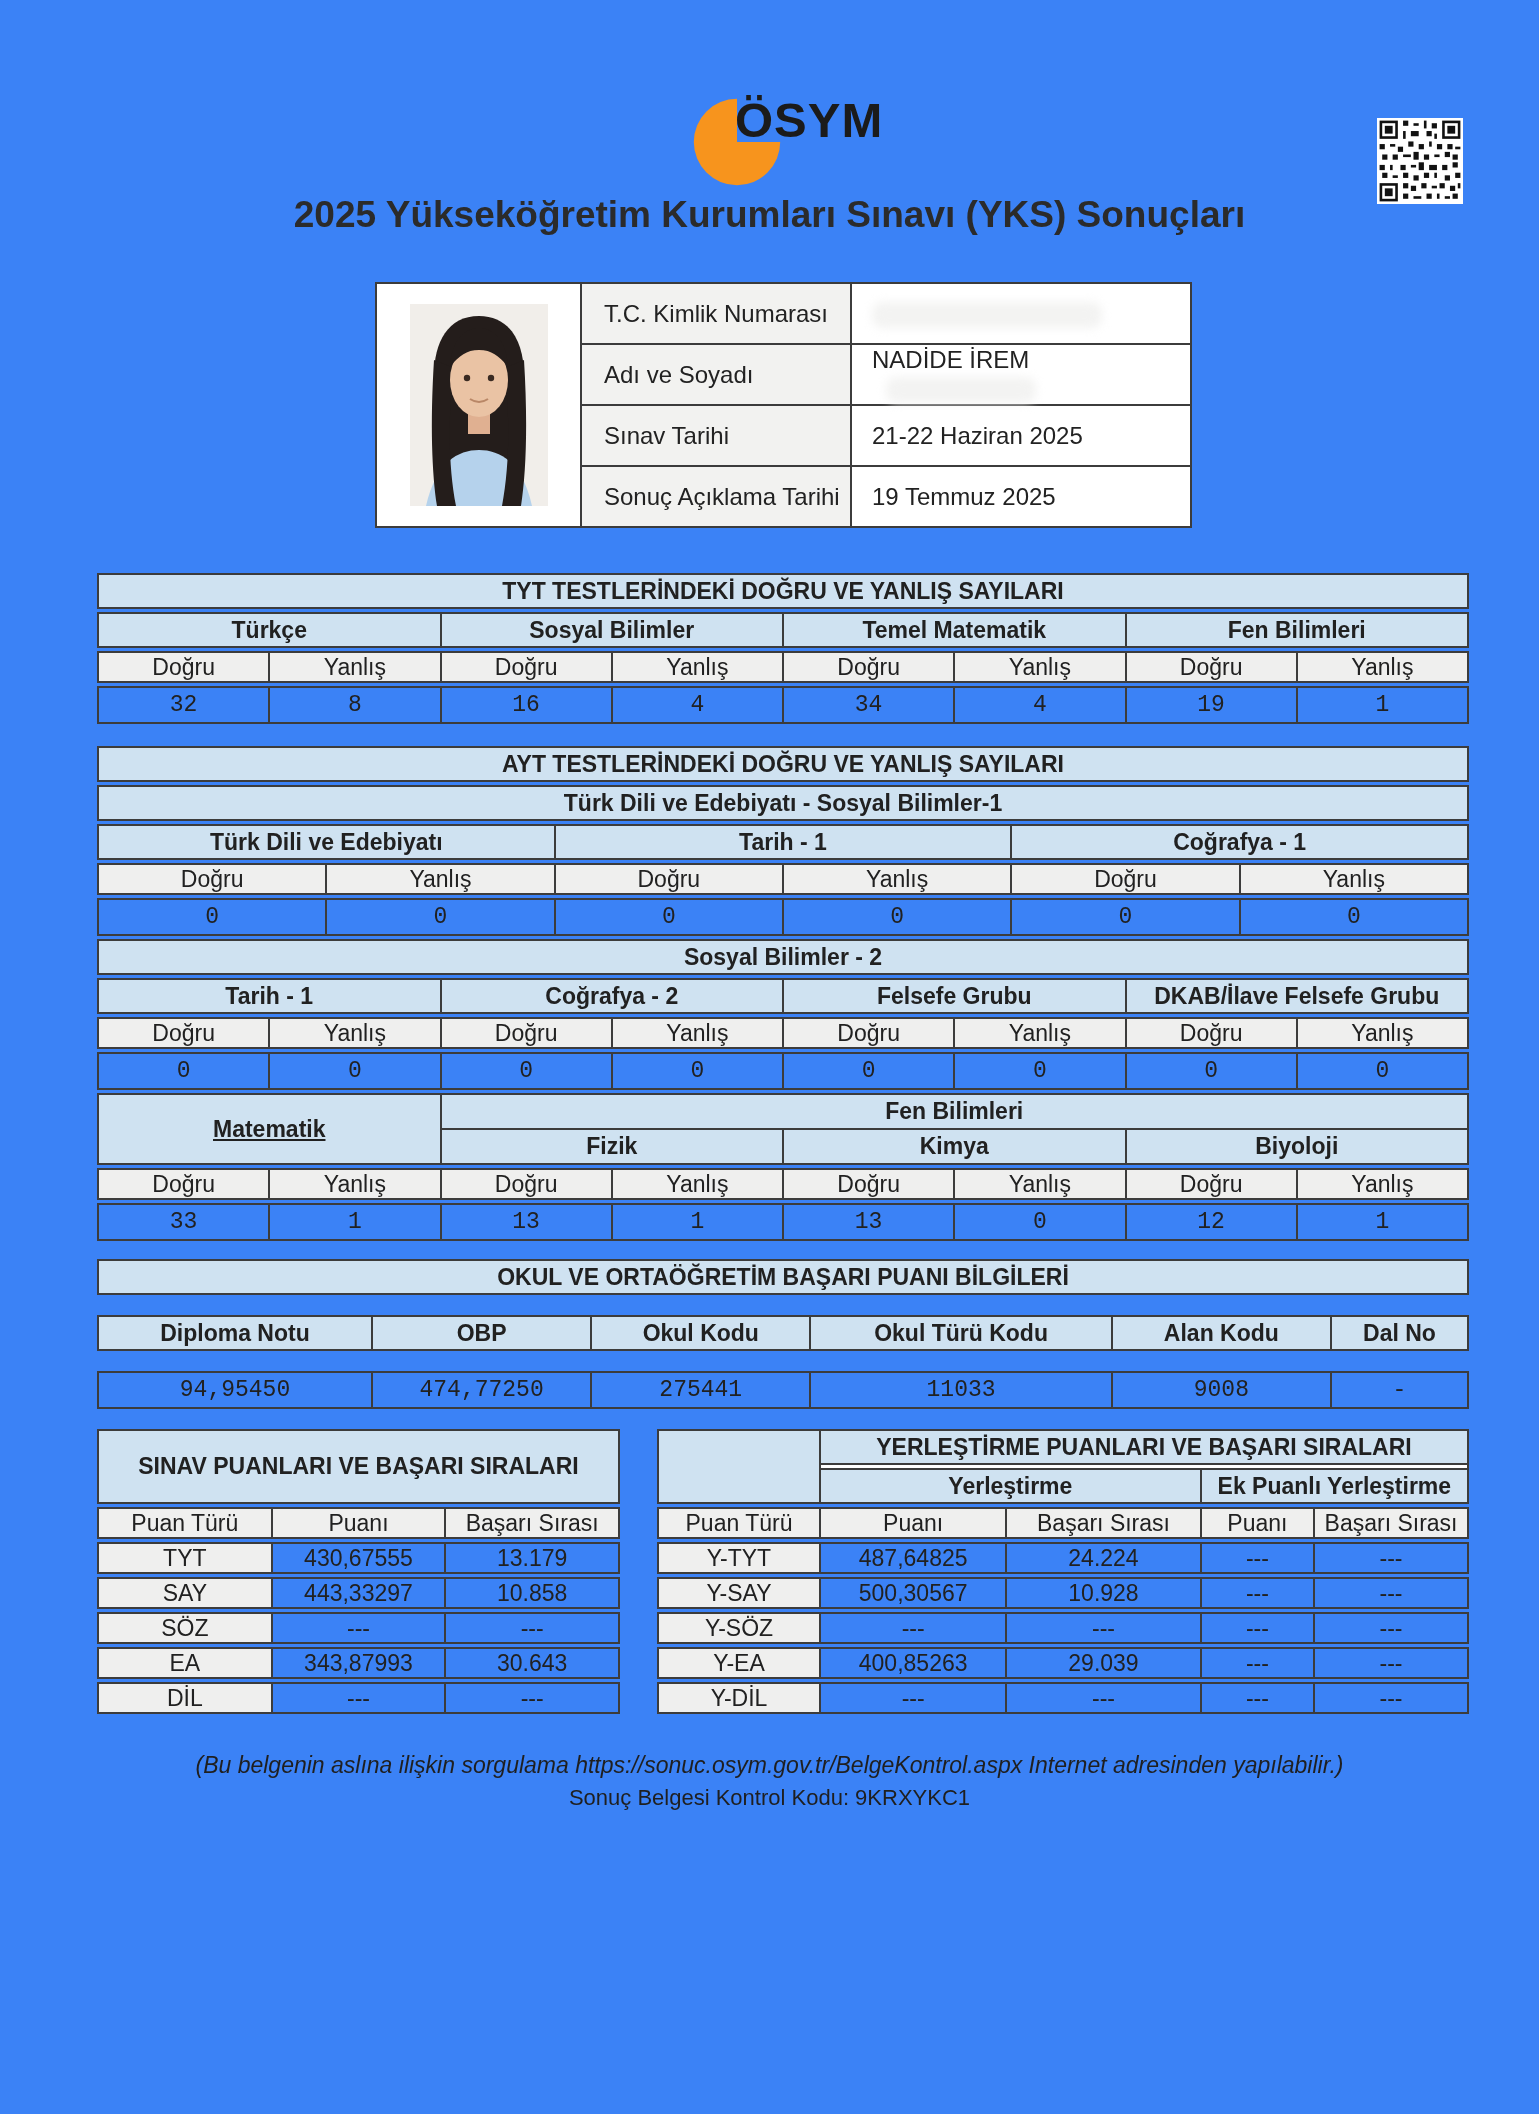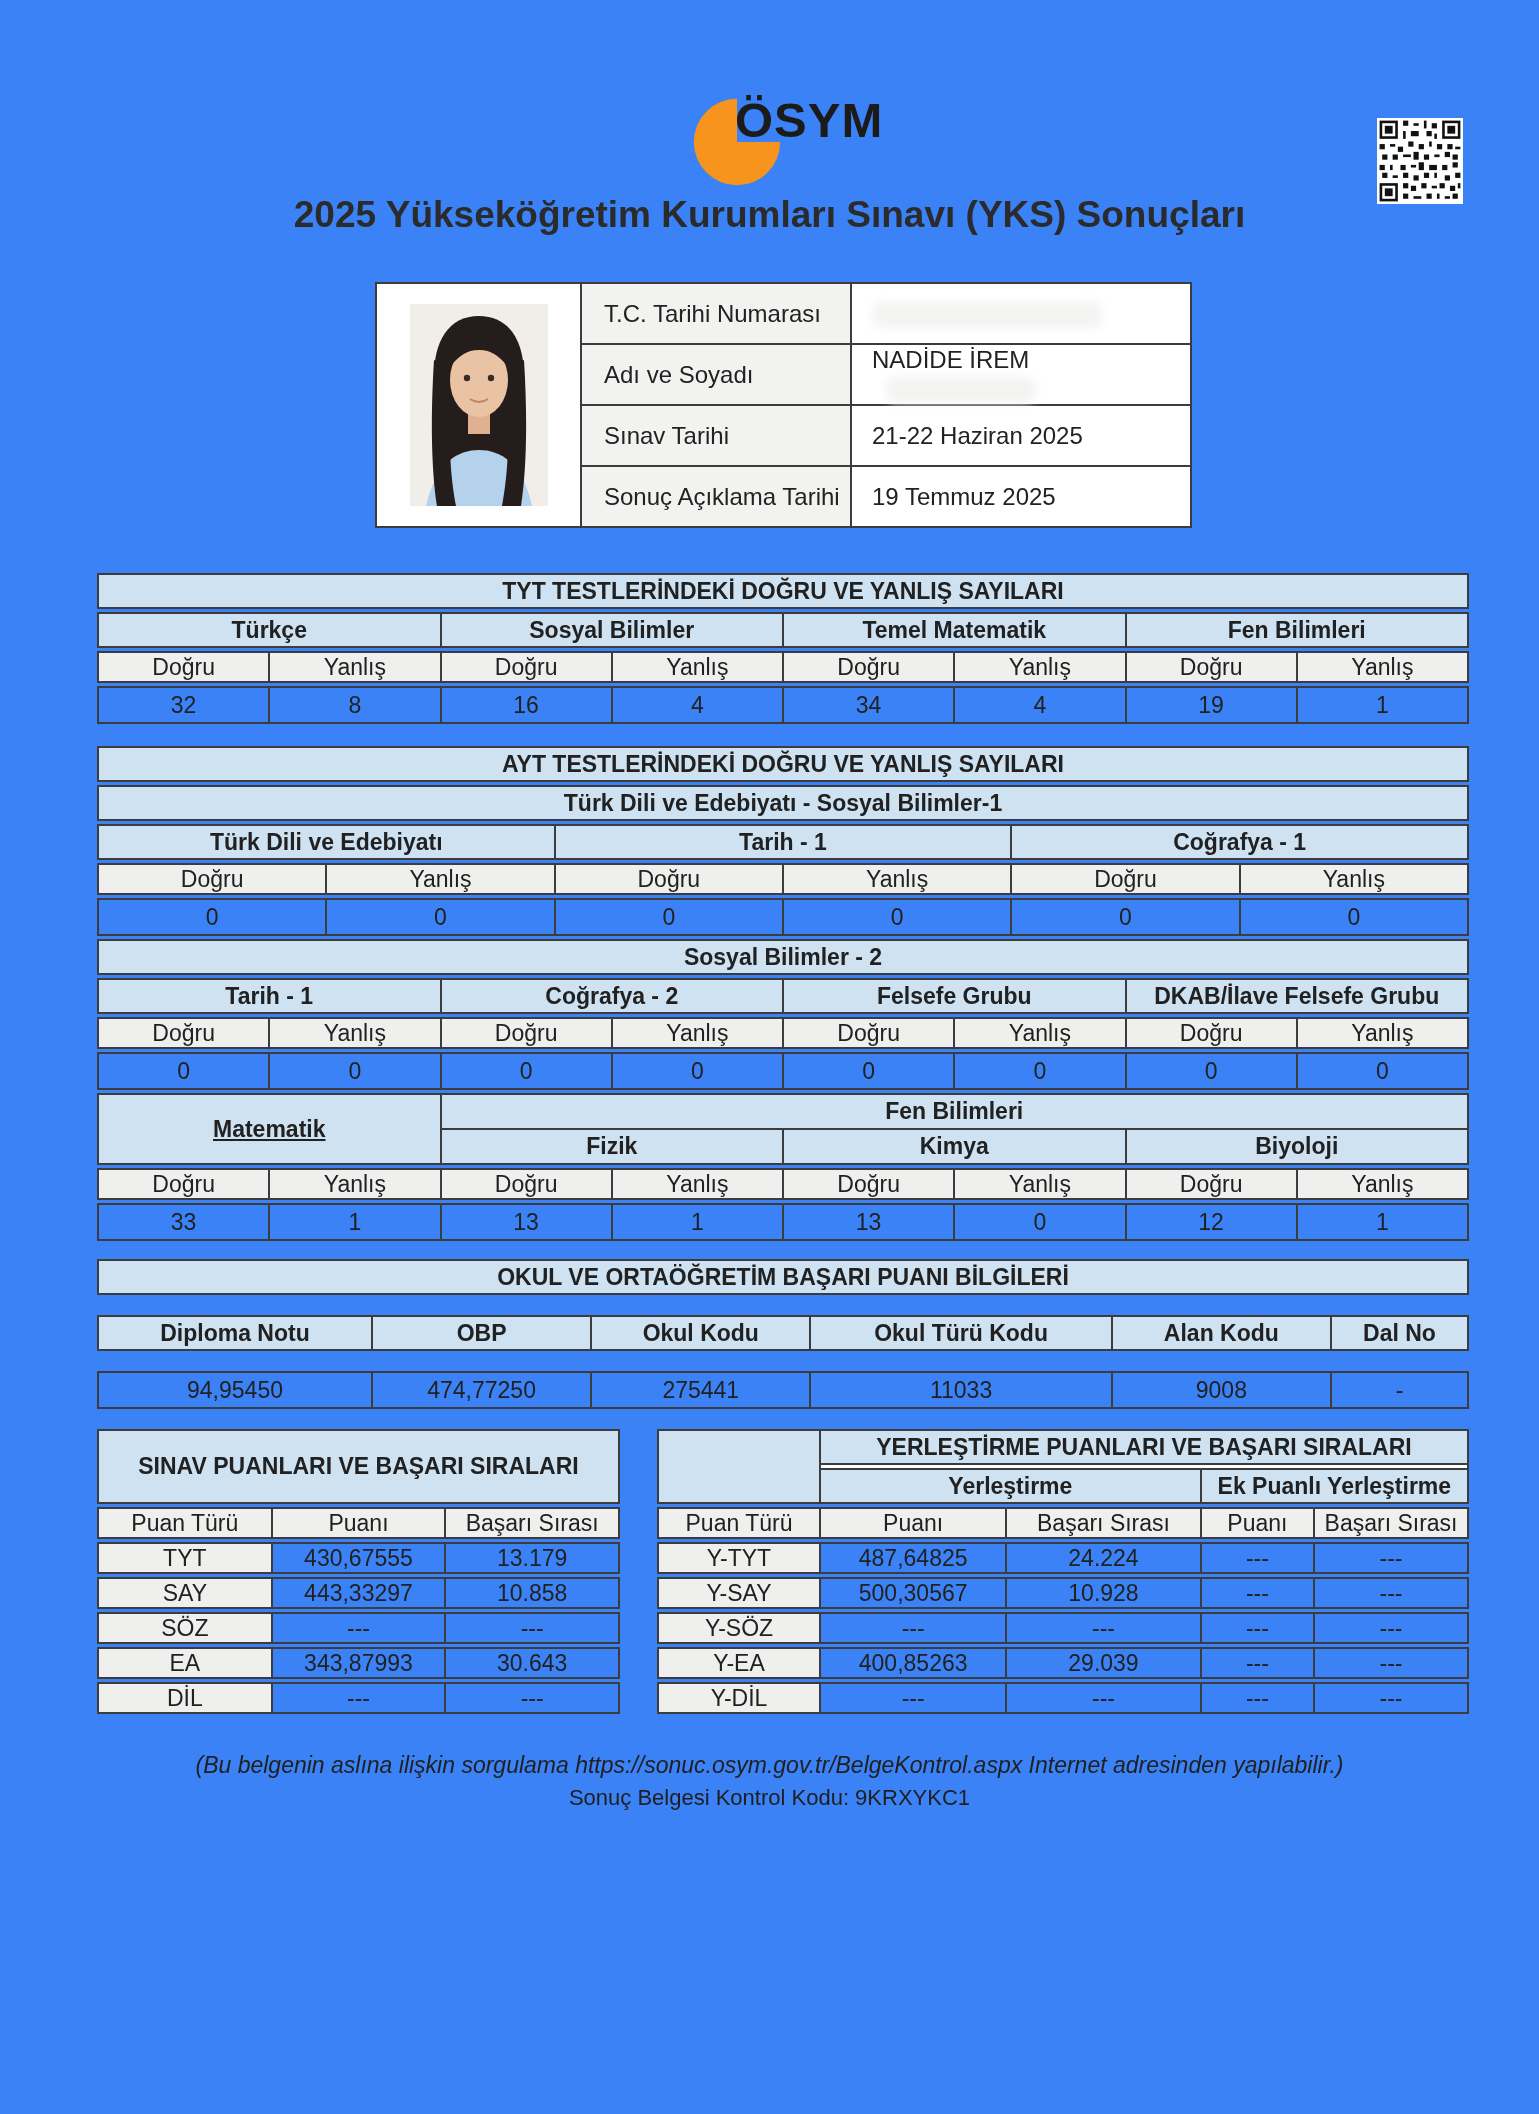--- a/index.html
+++ b/index.html
@@ -28,21 +28,21 @@
   .stack{display:flex;flex-direction:column;gap:3px;}
   .main{width:1372px;margin-left:97px;}
   table.trow{border-collapse:collapse;table-layout:fixed;width:100%;}
   table.trow td{border:2px solid #3c3c3c;text-align:center;vertical-align:middle;padding:0;font-size:23px;color:#212121;white-space:nowrap;overflow:hidden;}
   td.blue{background:#cfe2f1;}
   td.gray{background:#efefee;color:#2a2a2a;}
   td.bold{font-weight:700;color:#1d1d1d;}
   .r-title td{height:32px;}
   .r-sub td{height:32px;}
   .r-dy td{height:28px;}
-  .r-val td{height:34px;font-size:24px;}
+  .r-val td{height:34px;font-size:24px;font-family:Liberation Mono, monospace;}
   .mt-tyt{margin-top:45px;}
   .mt-ayt{margin-top:22px;}
   .mt-okul{margin-top:18px;gap:20px;}
 
   
   .scores-wrap{display:flex;margin:20px 0 0 97px;width:1372px;}
   .scores-left{width:523px;}
   .scores-right{width:812px;margin-left:37px;}
   .exam-head td{height:71px;}
   .spacer td{height:3px;background:#fff;padding:0;line-height:0;font-size:0;}
@@ -153,21 +153,21 @@
           <path fill="#241d1b" d="M24,56 C20,120 22,170 27,202 L46,202 C38,160 38,108 44,64 Z"></path>
           <path fill="#241d1b" d="M114,56 C118,120 116,170 111,202 L92,202 C100,160 100,108 94,64 Z"></path>
           <rect x="58" y="104" width="22" height="26" fill="#e0b091"></rect>
           <ellipse cx="69" cy="76" rx="29" ry="37" fill="#eac3a4"></ellipse>
           <path fill="#241d1b" d="M40,62 C42,34 56,24 69,24 C82,24 96,34 98,62 C88,52 82,46 69,46 C56,46 50,52 40,62 Z"></path>
           <circle cx="57" cy="74" r="3.2" fill="#3a2a22"></circle>
           <circle cx="81" cy="74" r="3.2" fill="#3a2a22"></circle>
           <path d="M60,95 Q69,101 78,95" stroke="#b98767" stroke-width="2" fill="none"></path>
         </svg>
       </td>
-      <td class="lbl">T.C. Tarihi Numarası</td>
+      <td class="lbl">T.C. Kimlik Numarası</td>
       <td class="val"><span></span><span class="smudge wide"></span></td>
     </tr>
     <tr>
       <td class="lbl">Adı ve Soyadı</td>
       <td class="val"><span>NADİDE İREM</span><span class="smudge name"></span></td>
     </tr>
     <tr>
       <td class="lbl">Sınav Tarihi</td>
       <td class="val">21-22 Haziran 2025</td>
     </tr>

